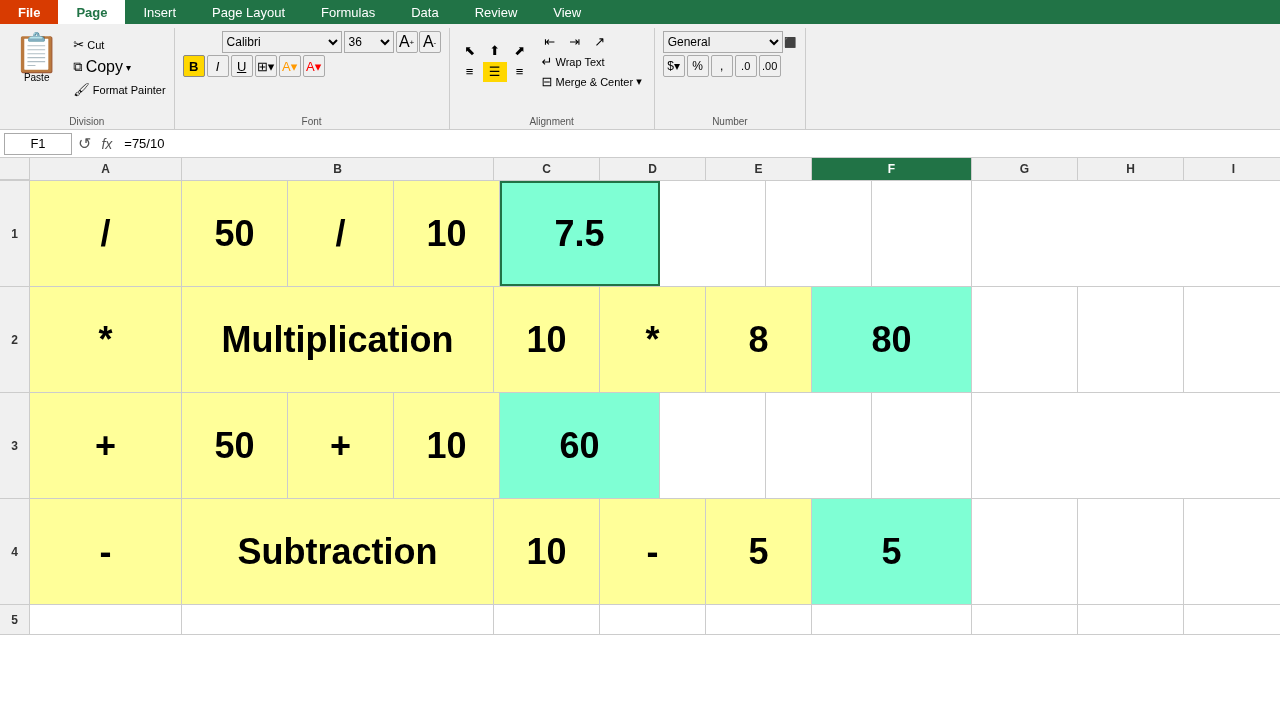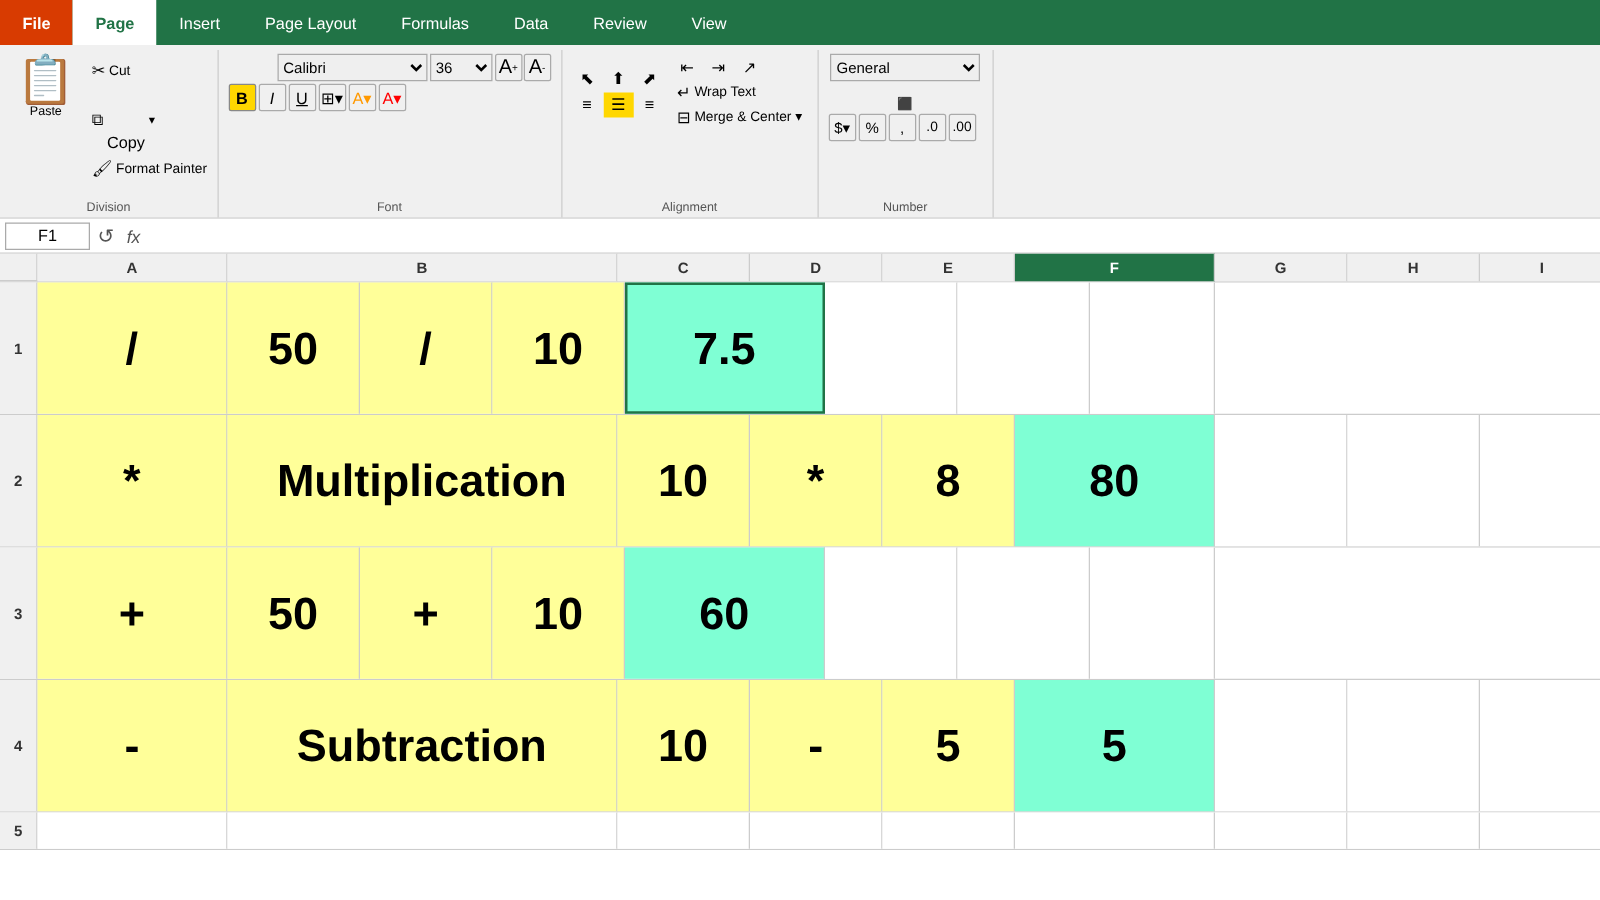--- a/index.html
+++ b/index.html
@@ -1,17 +1,17 @@
 <!DOCTYPE html>
 <html><head>
   <meta charset="utf-8">
   <style>
     * { margin: 0; padding: 0; box-sizing: border-box; }
     body { font-family: 'Segoe UI', Arial, sans-serif; background: #fff; width: 1280px; height: 720px; overflow: hidden; }
-    .tabs-bar { display: flex; align-items: stretch; background: #217346; height: 36px; }
+    .tabs-bar { display: flex; align-items: stretch; background: #217346; height: 24px; }
     .tab { padding: 0 18px; color: #fff; font-size: 13px; display: flex; align-items: center; cursor: pointer; }
     .tab.active { background: #fff; color: #217346; font-weight: bold; }
     .file-tab { background: #d83b01; color: #fff; padding: 0 18px; font-weight: bold; font-size: 13px; display: flex; align-items: center; }
 
     .ribbon-body { background: #f0f0f0; border-bottom: 1px solid #ccc; padding: 4px 0 0 0; display: flex; align-items: stretch; }
     .sm-btn { display: flex; align-items: center; gap: 3px; cursor: pointer; padding: 1px 3px; border: 1px solid transparent; border-radius: 2px; font-size: 11px; }
 
     
     .font-select { width: 120px; height: 22px; font-size: 12px; border: 1px solid #aaa; }
     .size-select { width: 50px; height: 22px; font-size: 12px; border: 1px solid #aaa; }
@@ -86,21 +86,21 @@
         <span style="font-size:38px; line-height:1;">📋</span>
         <span style="font-size:10px;">Paste</span>
       </div>
       <div style="display:flex; flex-direction:column; gap:2px; padding-top:4px;">
         <div class="sm-btn">
           <span style="font-size:13px;">✂</span>
           <span style="font-size:11px;">Cut</span>
         </div>
         <div class="sm-btn">
           <span style="font-size:13px;">⧉</span>
-          <span style="font-size:13px;margin-top:36px;">Copy</span>
+          <span style="font-size:16px;">Copy</span>
           <span style="font-size:10px;">▾</span>
         </div>
         <div class="sm-btn">
           <span style="font-size:13px;">🖌</span>
           <span style="font-size:11px;">Format Painter</span>
         </div>
       </div>
     </div>
     <div class="group-label">Division</div>
   </div>
@@ -164,21 +164,21 @@
             </div>
           </div>
         </div>
       </div>
     </div>
     <div class="group-label">Alignment</div>
   </div>
 
   <div class="group-wrapper" style="min-width:140px;">
     <div style="display:flex; flex-direction:column; gap:2px; padding-bottom:14px;">
-      <div style="display:flex; gap:12px; align-items:center;flex-direction:column;">
+      <div style="display:flex; gap:2px; align-items:center;">
         <select class="num-select">
           <option>General</option>
         </select>
         <span style="font-size:10px;">⬛</span>
       </div>
       <div style="display:flex; gap:2px; align-items:center;">
         <button class="fmt-btn" style="font-size:12px;">$▾</button>
         <button class="fmt-btn" style="font-size:12px;">%</button>
         <button class="fmt-btn" style="font-size:12px;">,</button>
         <button class="fmt-btn" style="font-size:11px;">.0</button>
@@ -187,20 +187,21 @@
     </div>
     <div class="group-label">Number</div>
   </div>
 
 </div>
 
 <div class="formula-bar">
   <input class="cell-ref" type="text" value="F1" style="">
   <span class="undo-icon">↺</span>
   <span class="fx-label">f<i>x</i></span>
+  <input class="formula-input" type="text" value="=75/10" style="">
 </div>
 
 <div class="spreadsheet">
 
   <div class="col-headers">
     <div class="row-corner"></div>
     <div class="col-header col-a">A</div>
     <div class="col-header col-b">B</div>
     <div class="col-header col-c">C</div>
     <div class="col-header col-d">D</div>

